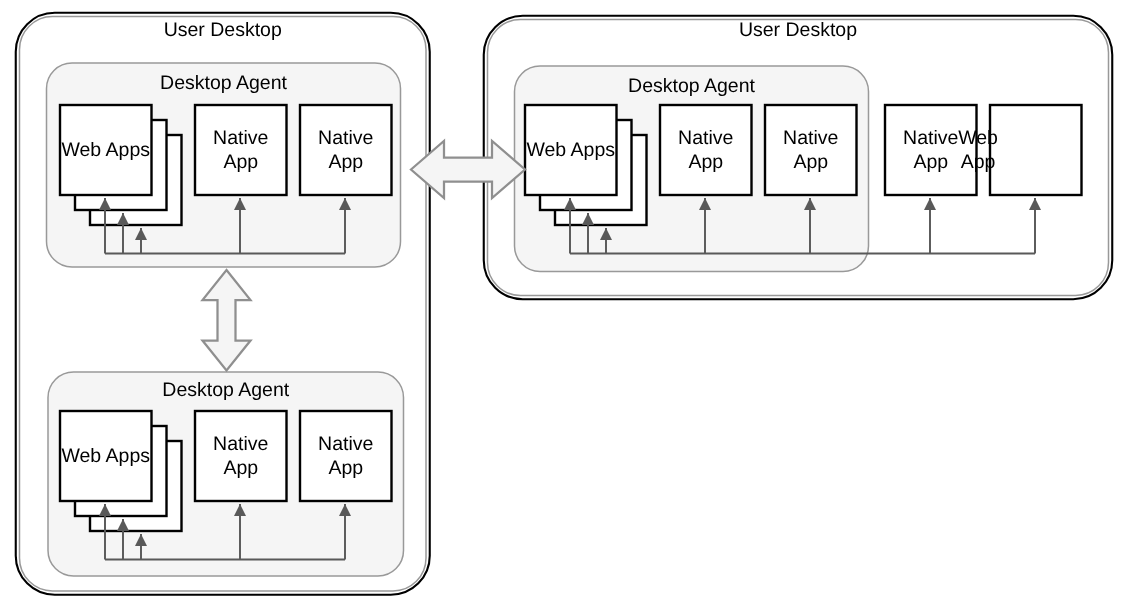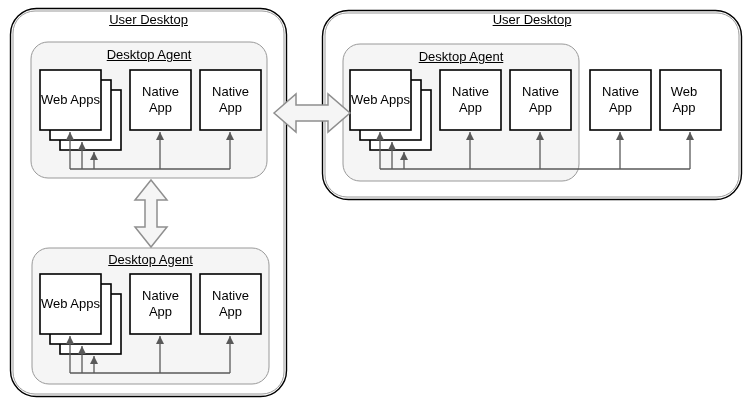--- a/index.html
+++ b/index.html
@@ -4,21 +4,21 @@
 <style>
   html,body { margin:0; padding:0; background:#fff; }
   .stage {
     position:relative; width:752px; height:405px;
     background:#ffffff; overflow:hidden;
     font-family:"Liberation Sans", sans-serif;
   }
   .stage svg { position:absolute; left:0; top:0; }
   .lbl {
     position:absolute; font-size:13px; color:#000;
-    text-align:center; line-height:15px; white-space:nowrap;text-decoration:underline;
+    text-align:center; line-height:15px; white-space:nowrap;
   }
   .app-lbl {
     position:absolute; font-size:13px; color:#000;
     display:flex; align-items:center; justify-content:center;
     text-align:center; line-height:16px; white-space:normal;
   }
 </style>
 </head>
 <body>
 
@@ -116,14 +116,14 @@
 
   <div class="app-lbl" style="left:40px; top:274px; width:61px; height:60px;">Web Apps</div>
   <div class="app-lbl" style="left:130px; top:274px; width:61px; height:60px;">Native App</div>
   <div class="app-lbl" style="left:200px; top:274px; width:61px; height:60px;">Native App</div>
 
   <div class="app-lbl" style="left:350px; top:70px; width:61px; height:60px;">Web Apps</div>
   <div class="app-lbl" style="left:440px; top:70px; width:61px; height:60px;">Native App</div>
   <div class="app-lbl" style="left:510px; top:70px; width:61px; height:60px;">Native App</div>
 
   <div class="app-lbl" style="left:590px; top:70px; width:61px; height:60px;">Native App</div>
-  <div class="app-lbl" style="left:660px; top:70px; width:48px; height:60px;">Web App</div>
+  <div class="app-lbl" style="left:628px; top:70px; width:48px; height:60px;">Web App</div>
 </div>
 
 </body></html>

